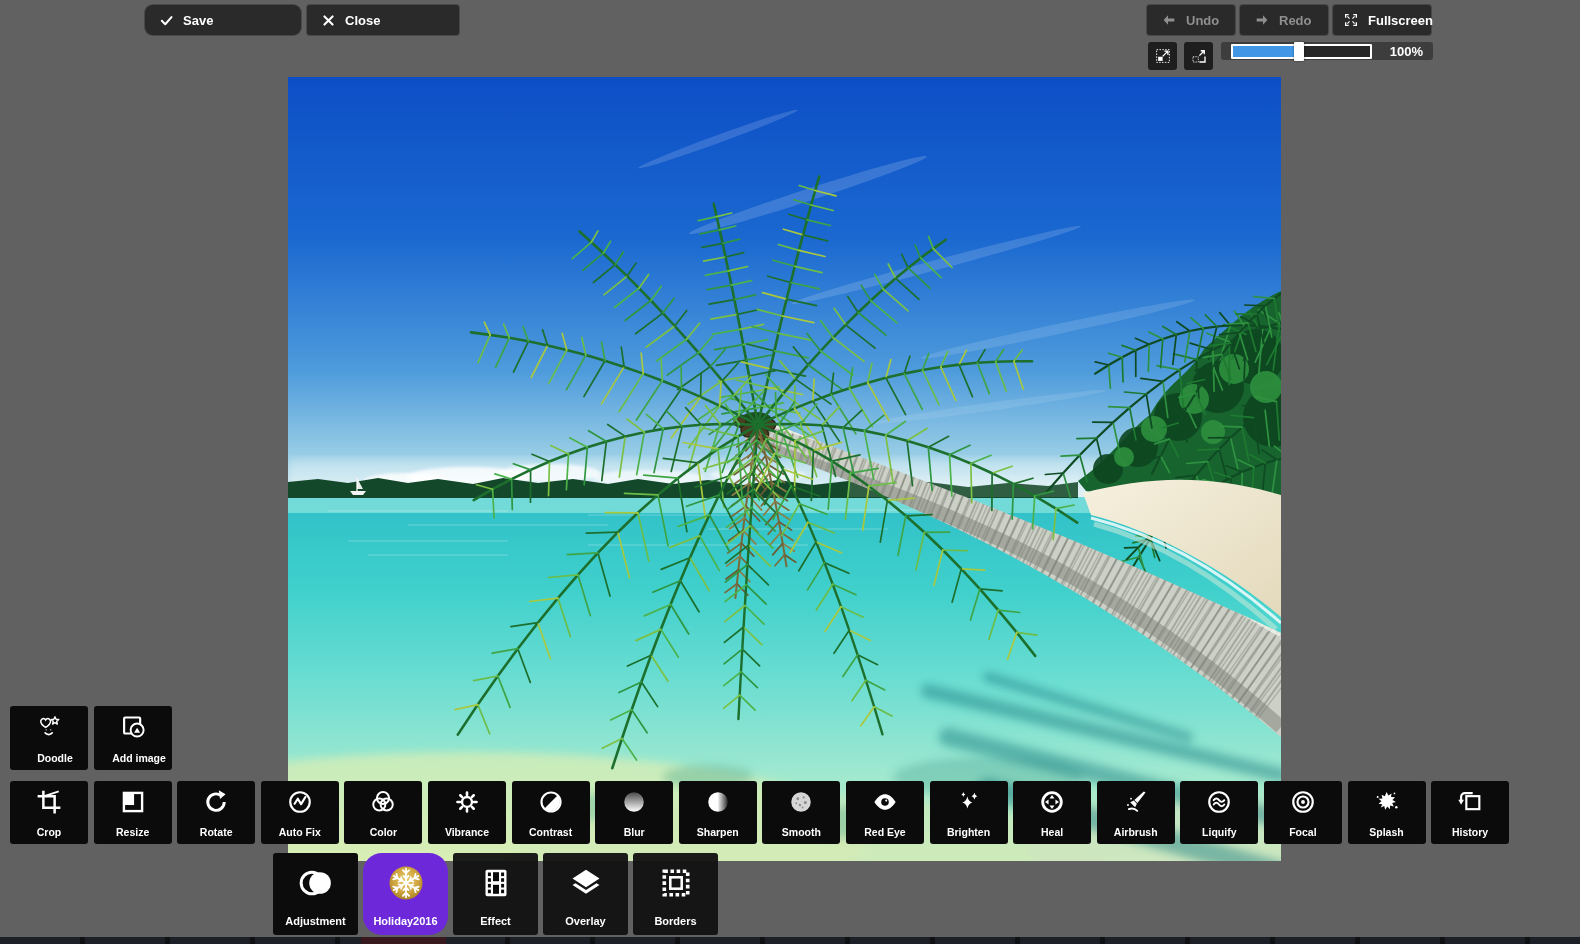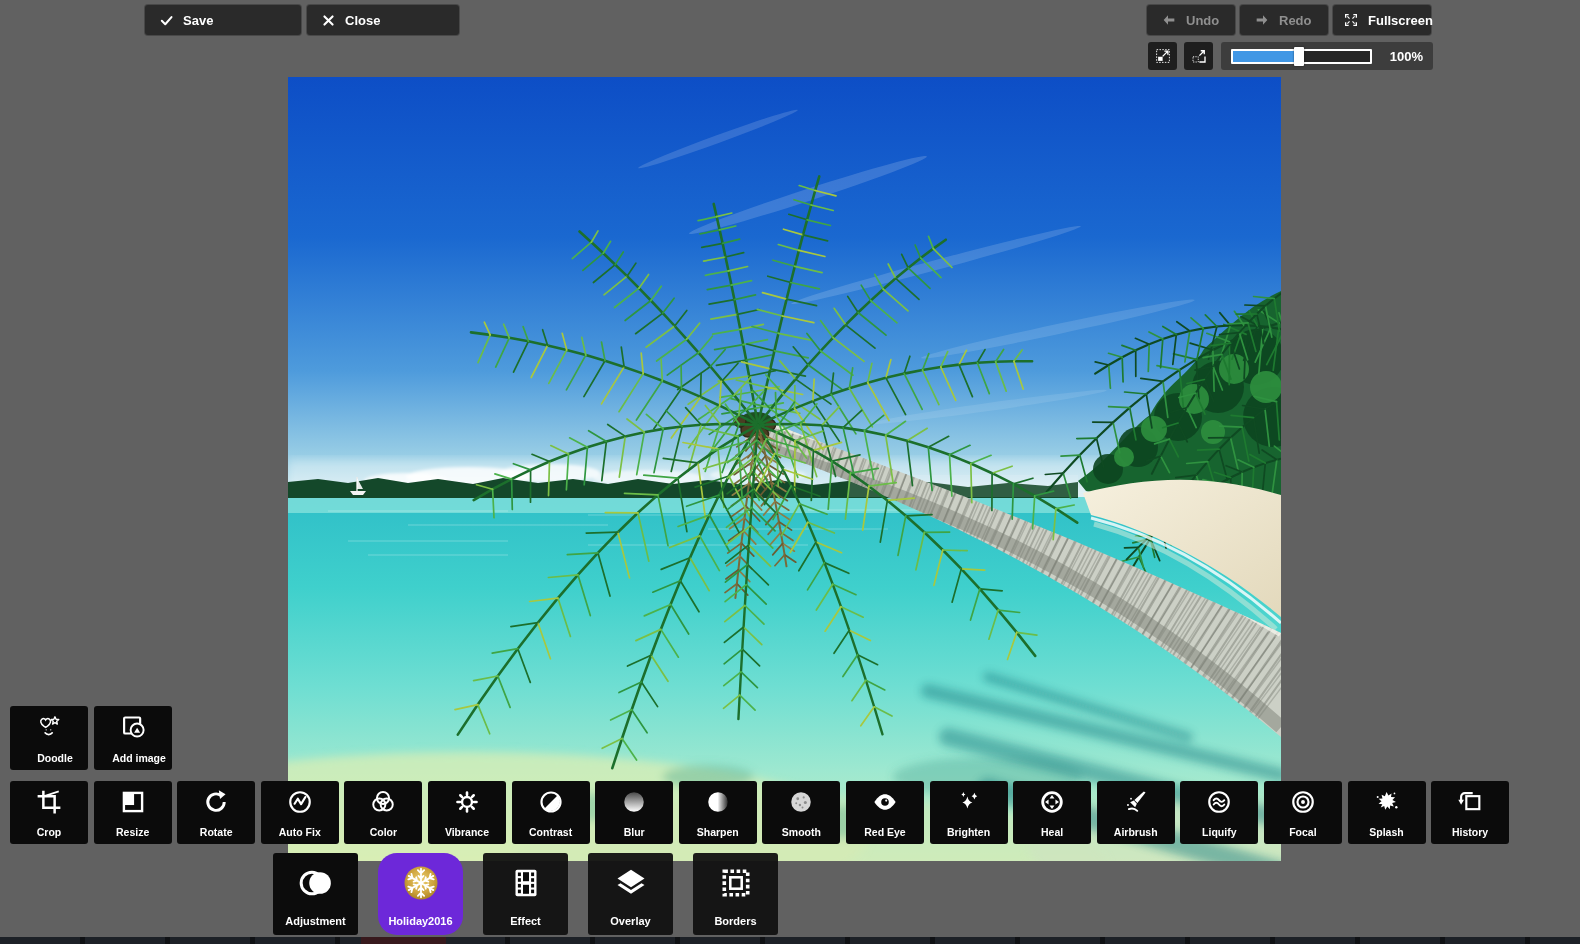--- a/index.html
+++ b/index.html
@@ -16,21 +16,21 @@
     box-shadow:0 0 0 1px rgba(0,0,0,.25);
   }
   .btn-top.disabled{color:#8f8f8f;}
   .btn-top svg{flex:0 0 auto;}
   
   .sq-btn{
     position:absolute;width:29px;height:28px;background:#1e1e1e;border-radius:3px;
     display:flex;align-items:center;justify-content:center;cursor:pointer;
   }
   .zoom-panel{
-    position:absolute;left:1221px;top:42px;width:212px;height:28px;background:#3d3d3d;
+    position:absolute;left:1221px;top:42px;width:212px;height:18px;background:#3d3d3d;
     border-radius:3px;display:flex;align-items:center;padding:0 10px;box-sizing:border-box;
   }
   .zoom-track{
     position:relative;width:141px;height:15px;background:#262626;
     border:2px solid #fff;box-sizing:border-box;border-radius:1px;cursor:pointer;
   }
   .zoom-fill{position:absolute;left:0;top:0;bottom:0;width:48%;background:#4197e5;}
   .zoom-thumb{
     position:absolute;top:-4px;bottom:-4px;left:calc(48% - 5px);width:10px;
     background:#fff;border-radius:1px;box-shadow:0 0 2px rgba(0,0,0,.6);cursor:grab;
@@ -265,21 +265,21 @@
     <symbol id="i-stickers" viewBox="0 0 24 24">
       <path d="M19.4 9.2A7.9 7.9 0 1 0 9.2 19.4" fill="none" stroke="#fff" stroke-width="2.5"></path>
       <path d="M19.4 9.2L9.2 19.4c6 .8 9.8-3.2 10.2-10.2z" fill="#fff"></path>
     </symbol>
     <symbol id="i-type" viewBox="0 0 24 24">
       <text x="12" y="17.5" text-anchor="middle" font-family="Liberation Serif, serif" font-size="17" font-weight="bold" fill="#fff">Ta</text>
     </symbol>
   </defs>
 </svg>
 
-<div class="btn-top" style="left:145px;top:5px;width:156px;">
+<div class="btn-top" style="left:145px;top:5px;width:156px;border-radius:8px;">
   <svg width="15" height="15">
       <use href="#i-check"></use>
     </svg>
   <span>Save</span>
 </div>
 <div class="btn-top" style="left:307px;top:5px;width:152px;">
   <svg width="15" height="15">
       <use href="#i-x"></use>
     </svg>
   <span>Close</span>
@@ -1189,21 +1189,21 @@
       <span class="tl">Splash</span>
     </div>
   <div class="tool">
       <svg class="ti">
         <use href="#i-history"></use>
       </svg>
       <span class="tl">History</span>
     </div>
 </div>
 
-<div class="row" style="left:273px;top:853px;gap:20px;">
+<div class="row" style="left:273px;top:853px;gap:5px;">
   <div class="cat solid">
       <svg class="ci">
         <use href="#i-adjustment"></use>
       </svg>
       <span class="tl">Adjustment</span>
     </div>
   <div class="cat active">
       <svg class="ci">
         <use href="#i-holiday"></use>
       </svg>

